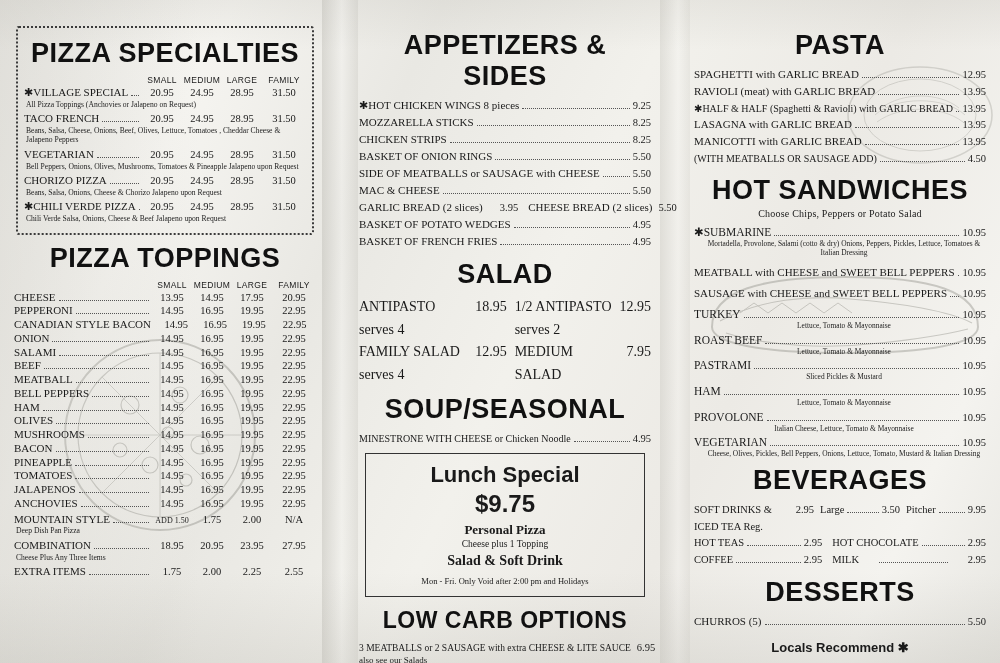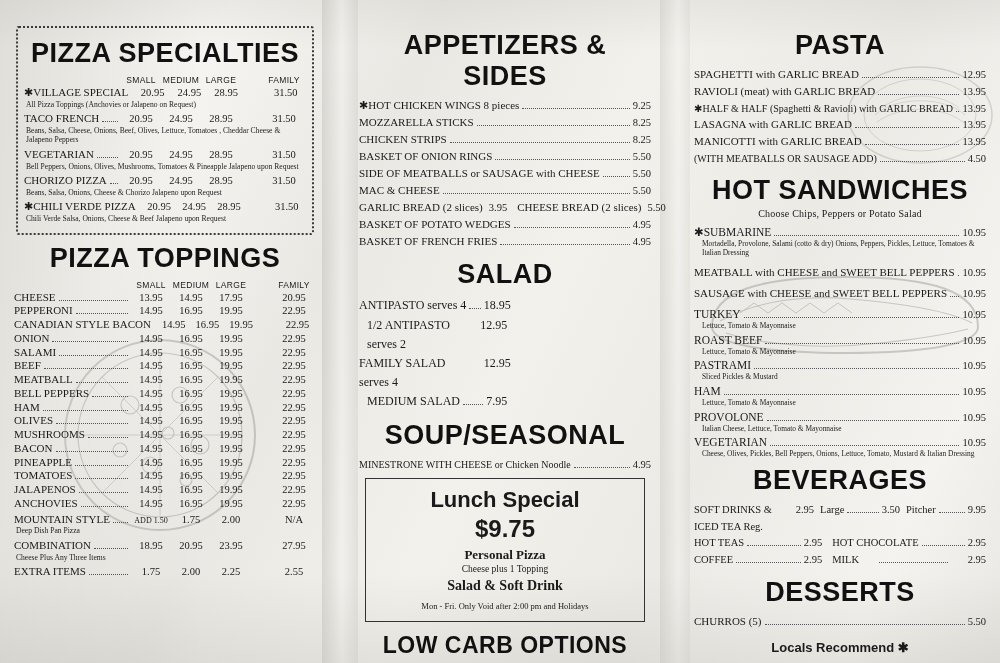--- a/index.html
+++ b/index.html
@@ -89,21 +89,21 @@
     font-size: 8.5px;
     font-family: "Liberation Sans", sans-serif;
     letter-spacing: .3px;
     justify-content: flex-end;
     margin-bottom: 1px;
   }
   .colhead span { text-align: center; }
 
   .w-name   { flex: 1 1 auto; }
   .w-price  { width: 40px; text-align: center; }
-  .w-price.l { width: 44px; margin-left: 21px; }
+  .w-price.l { width: 44px; }
 
   .row {
     display: flex;
     align-items: baseline;
     font-size: 11px;
     line-height: 1.25;
   }
   .row .name {
     white-space: nowrap;
     font-size: 11px;
@@ -170,30 +170,29 @@
   }
   .appet-title {
     font-family: "Liberation Sans", sans-serif;
     font-weight: bold;
     font-size: 17px;
     margin-bottom: 4px;
   }
 
   .salad-grid .sr {
     display: flex;
-    font-size: 12px;
+    font-size: 14px;
     line-height: 1.6;
     align-items: baseline;
-    flex-direction: column;
   }
   .salad-grid .c1 { width: 52%; display: flex; align-items: baseline; }
   .salad-grid .c2 { width: 48%; display: flex; align-items: baseline; }
   .salad-grid .dots { flex: 1 1 auto; border-bottom: 1px dotted #555; margin: 0 3px 3px 3px; }
 
-  .sand-row { margin-bottom: 3px; }
+  .sand-row { margin-bottom: 3px; text-align: center; }
   .sand-top {
     display: flex;
     align-items: baseline;
     font-size: 11.5px;
   }
   .sand-top .dots { flex: 1 1 auto; border-bottom: 1px dotted #555; margin: 0 3px 3px 3px; }
   .sand-top .p { font-size: 10.5px; }
   .sand-desc { font-size: 7.4px; line-height: 1.3; margin-left: 8px; color: #222; }
 
   .bev-row {
@@ -547,21 +546,21 @@
         </div>
         <div class="simple-row">
           <span class="name">MAC &amp; CHEESE</span>
           <span class="dots"></span>
           <span class="p">5.50</span>
         </div>
 
         <div class="simple-row">
           <span class="name">GARLIC BREAD (2 slices)</span>
           <span class="dots"></span>
-          <span class="p" style="margin-right:10px;">3.95</span>
+          <span class="p" style="margin-right:10px;margin-left:11px;">3.95</span>
           <span class="name">CHEESE BREAD (2 slices)</span>
           <span class="dots"></span>
           <span class="p">5.50</span>
         </div>
 
         <div class="simple-row">
           <span class="name">BASKET OF POTATO WEDGES</span>
           <span class="dots"></span>
           <span class="p">4.95</span>
         </div>

